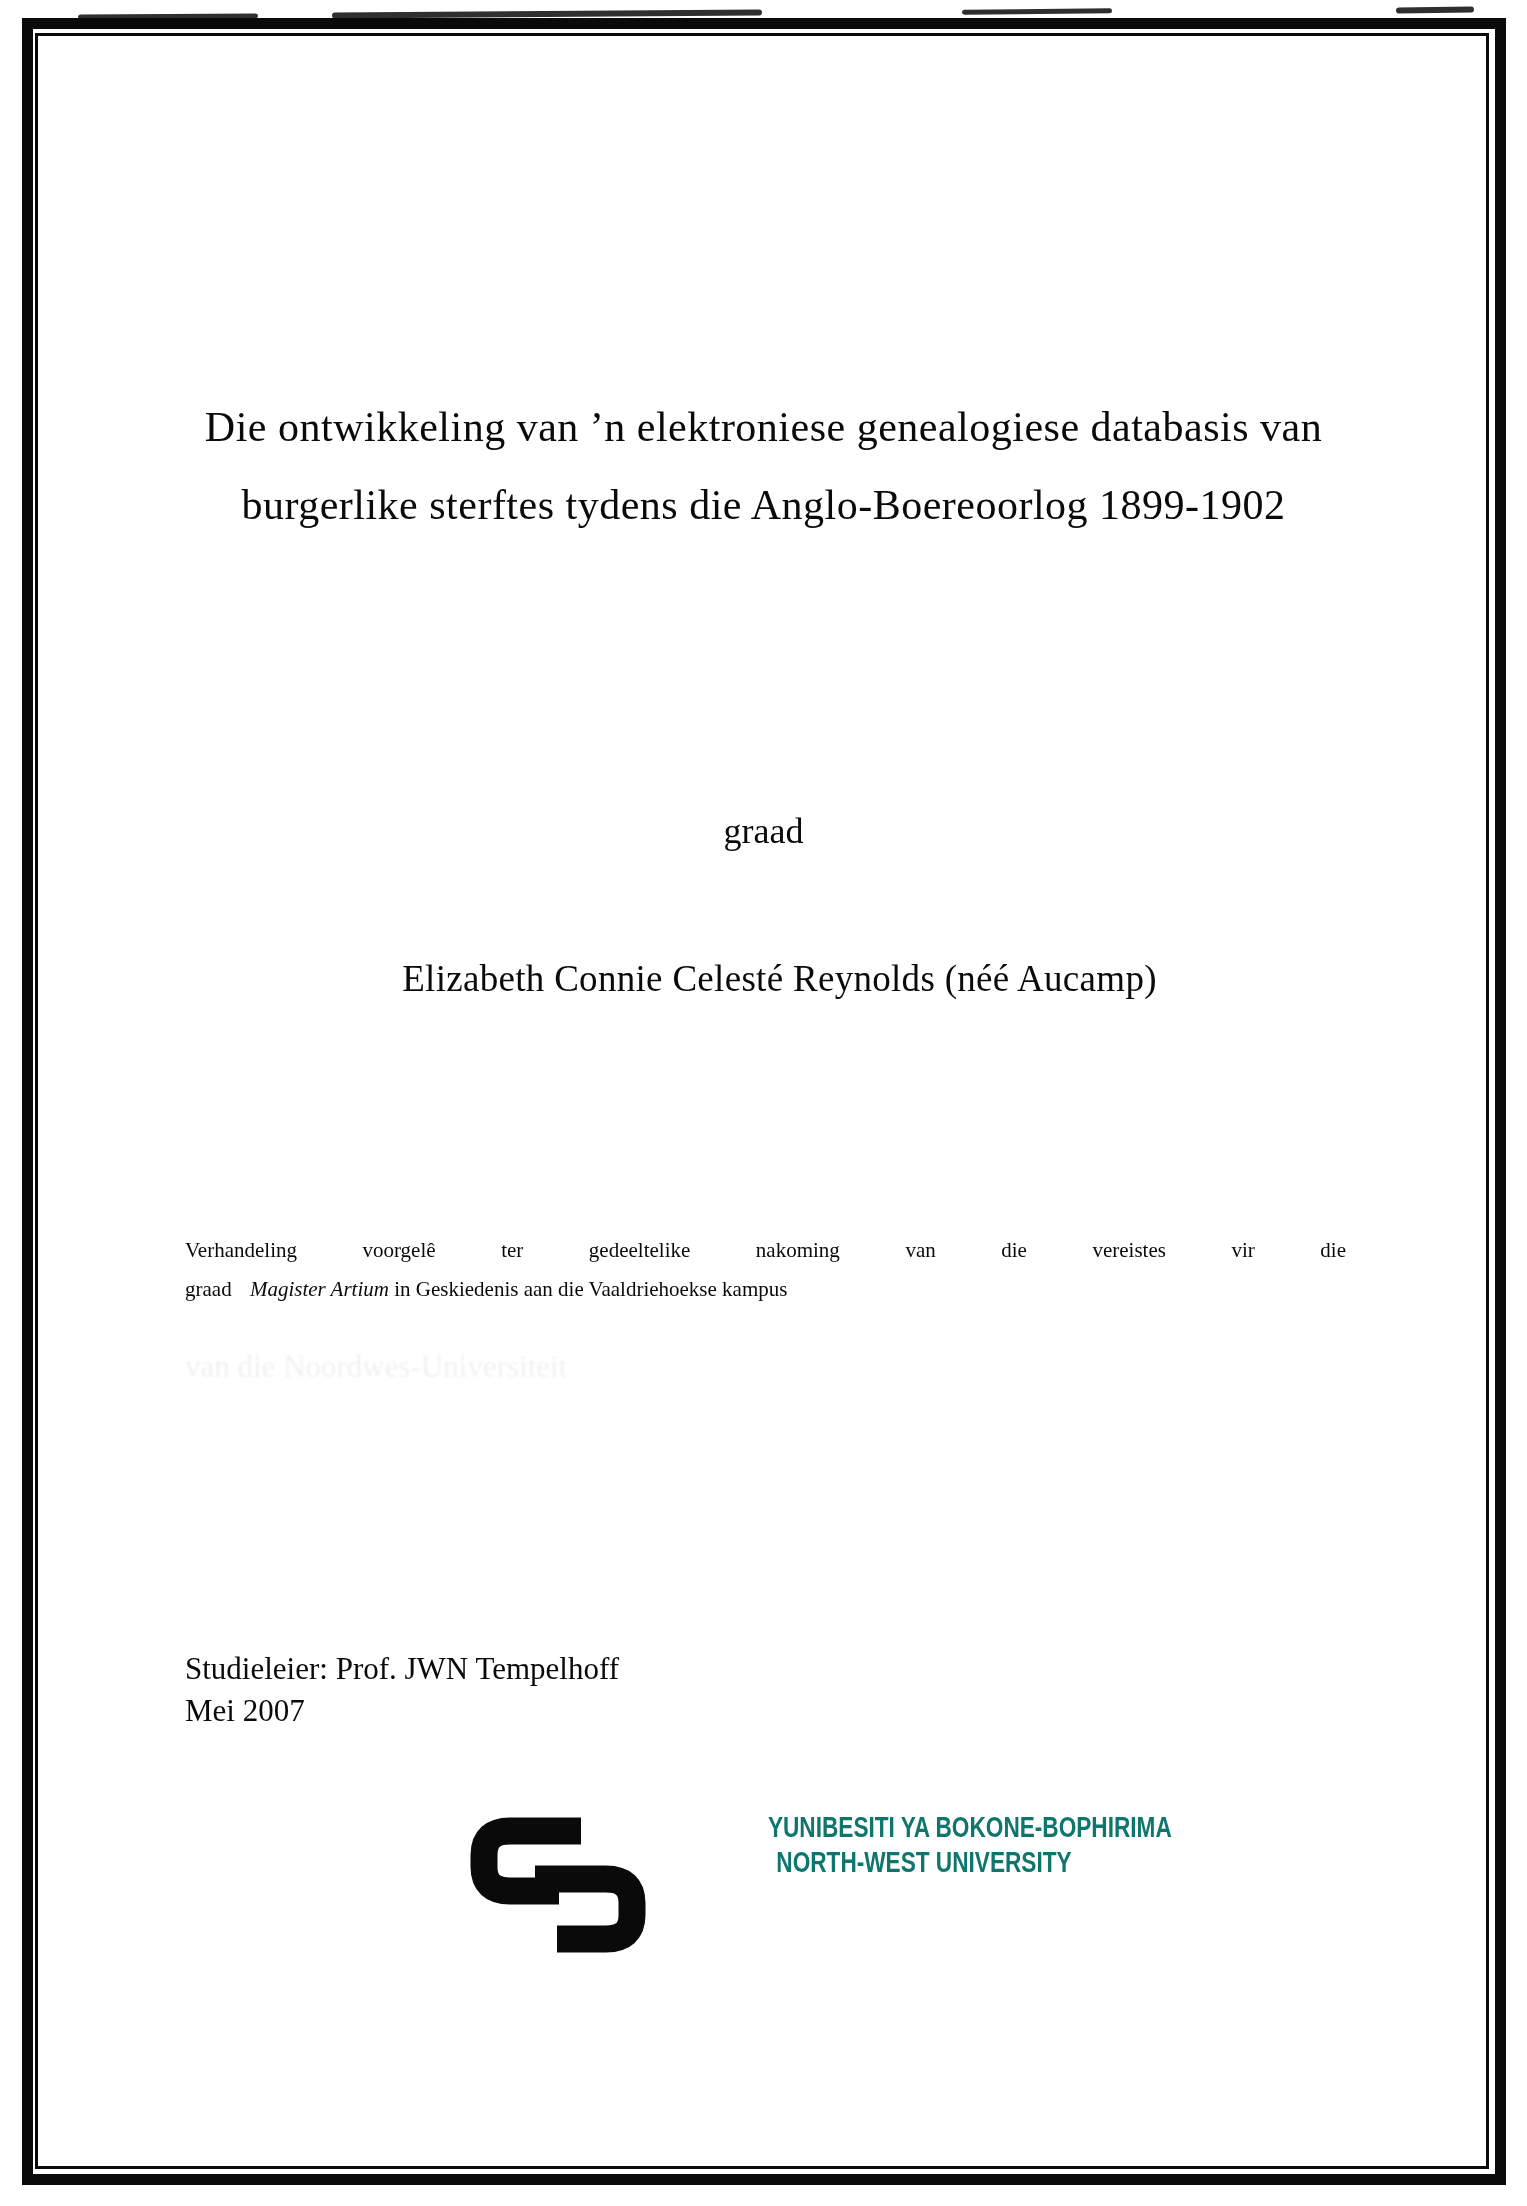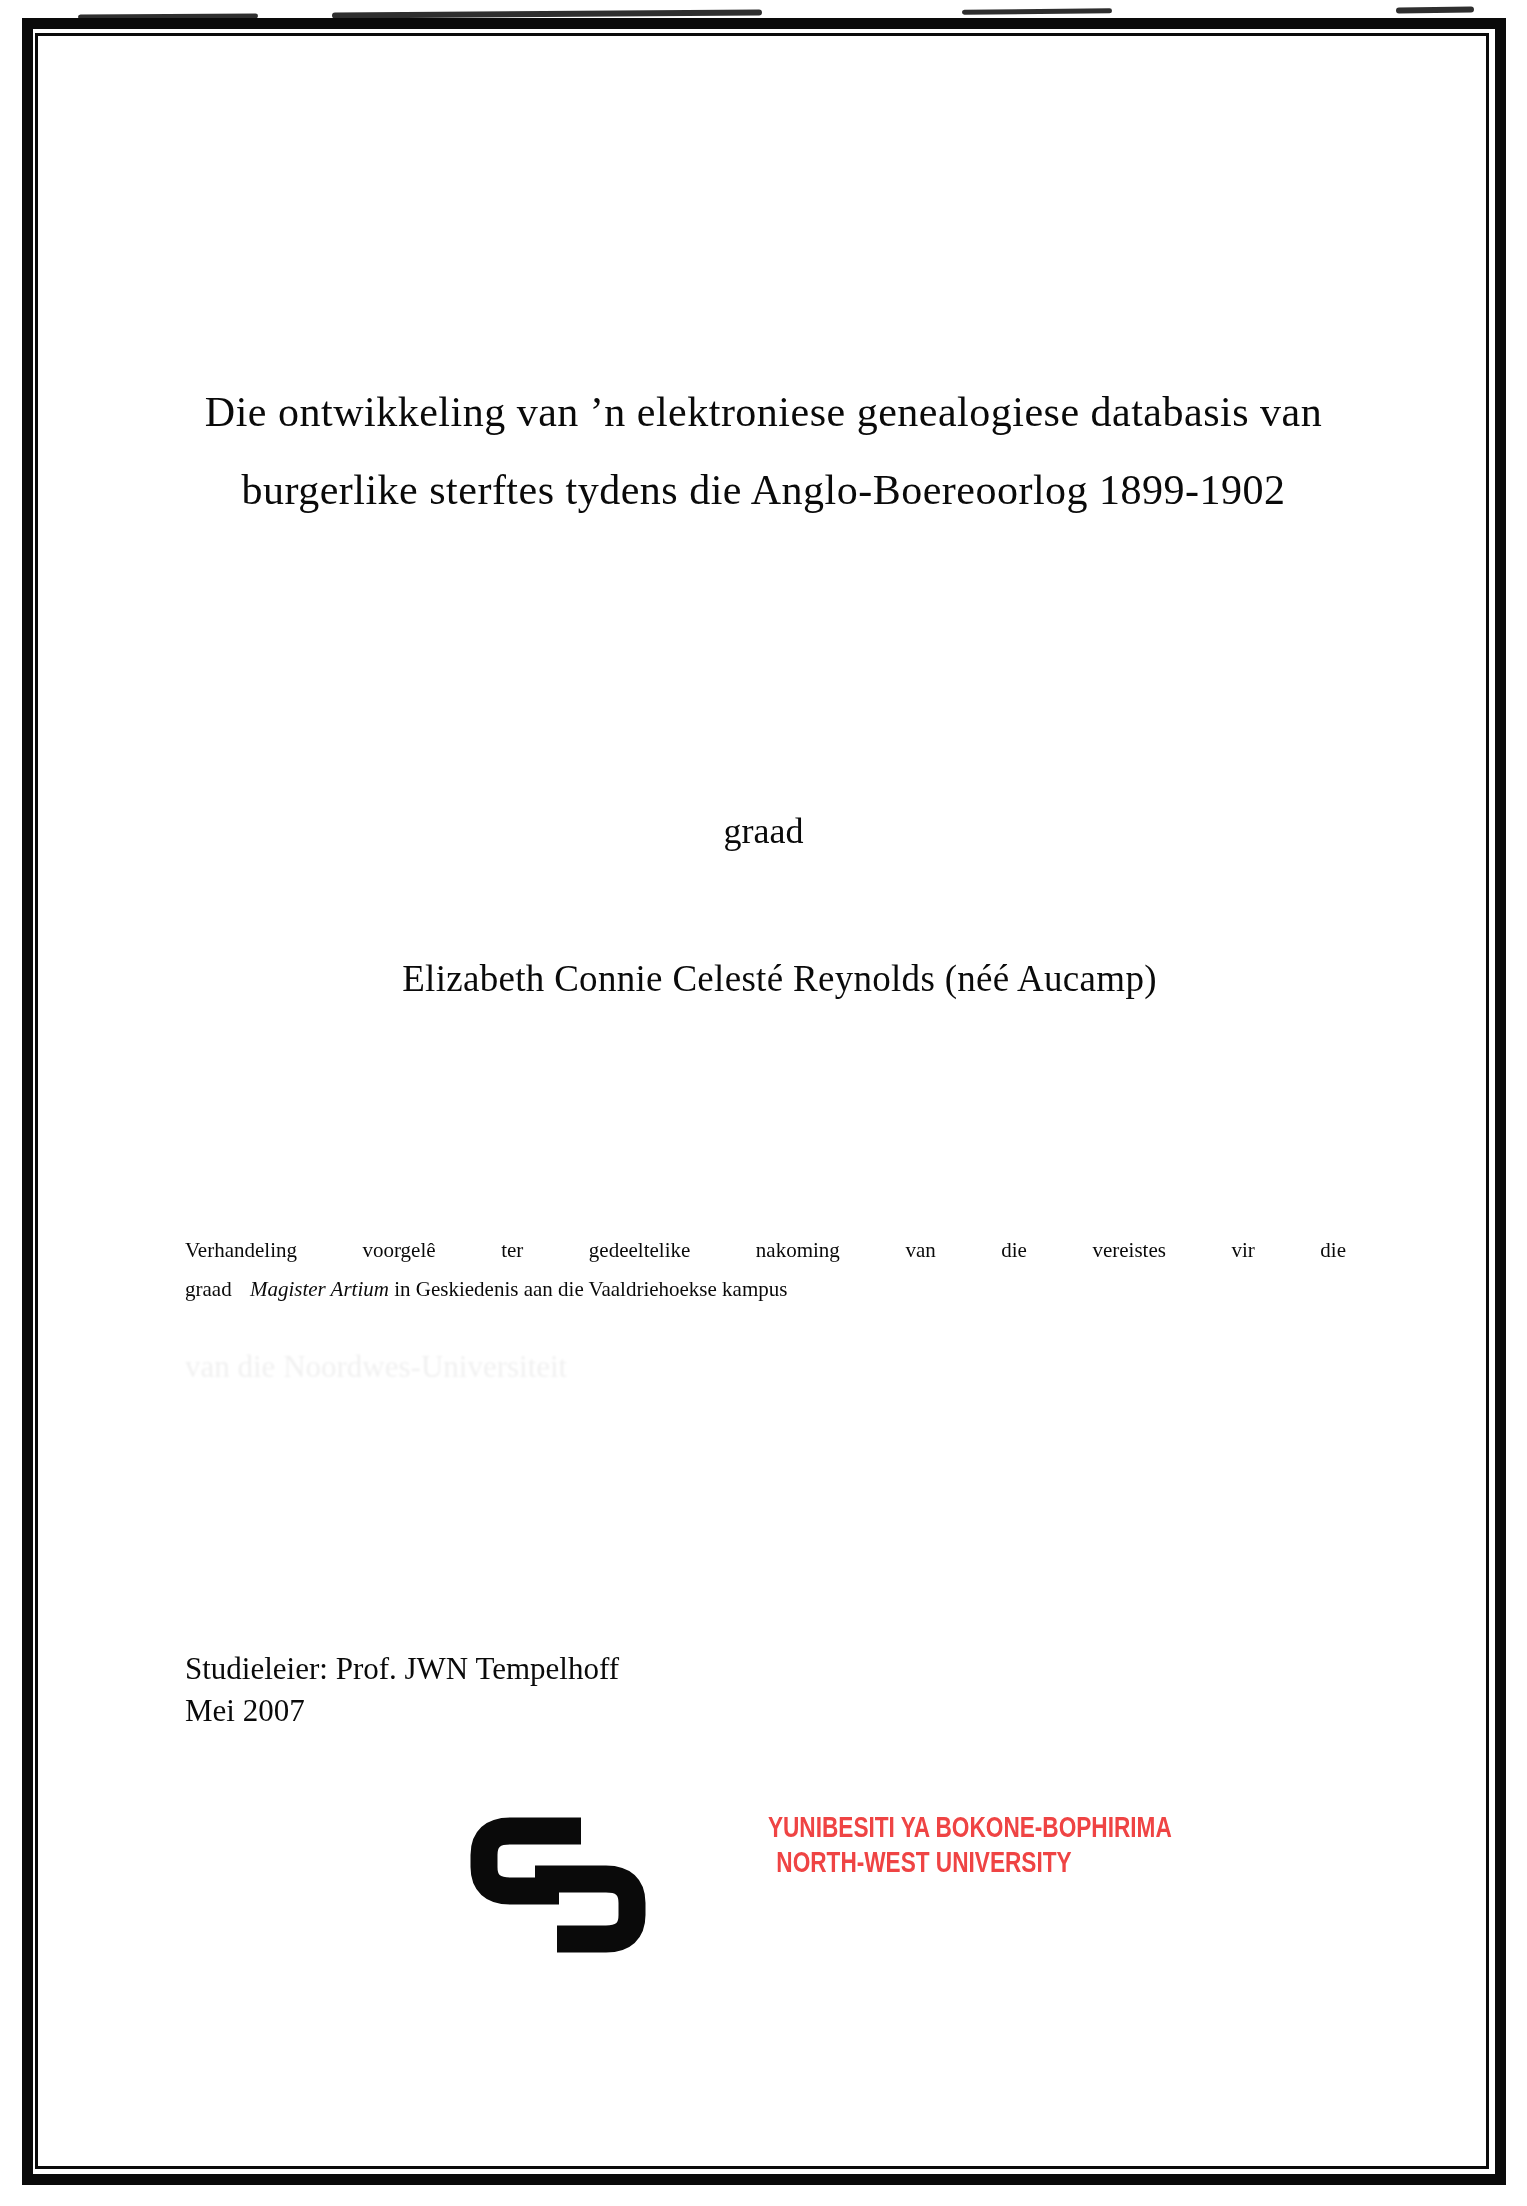--- a/index.html
+++ b/index.html
@@ -31,21 +31,21 @@
     border-radius: 3px;
     opacity: 0.85;
   }
   .smudge.s1 { left: 78px;  top: 14px; width: 180px; height: 5px; transform: rotate(-0.3deg); }
   .smudge.s2 { left: 332px; top: 11px; width: 430px; height: 6px; transform: rotate(-0.4deg); }
   .smudge.s3 { left: 962px; top: 9px;  width: 150px; height: 5px; transform: rotate(-0.5deg); }
   .smudge.s4 { left: 1396px;top: 7px;  width: 78px;  height: 6px; transform: rotate(-0.6deg); }
 
   .title-block {
     position: absolute;
-    left: 95px; right: 95px; top: 373px;
+    left: 95px; right: 95px; top: 388px;
     text-align: center;
     font-size: 42px;
     line-height: 78px;
     letter-spacing: 0.5px;
   }
   .byline {
     position: absolute;
     left: 0; right: 0; top: 810px;
     text-align: center;
     font-size: 36px;
@@ -95,21 +95,21 @@
   }
   .logo-text {
     position: absolute;
     right: 0; top: 2px;
     width: 418px;
     text-align: right;
     font-family: "Liberation Sans", sans-serif;
     font-weight: 700;
     font-size: 29px;
     line-height: 35px;
-    color: #ef4444;
+    color: #0f766e;
     white-space: nowrap;
   }
   .logo-text .ltline {
     display: inline-block;
     transform: scaleX(0.78);
     transform-origin: right center;
   }
 </style>
 </head>
 <body>

